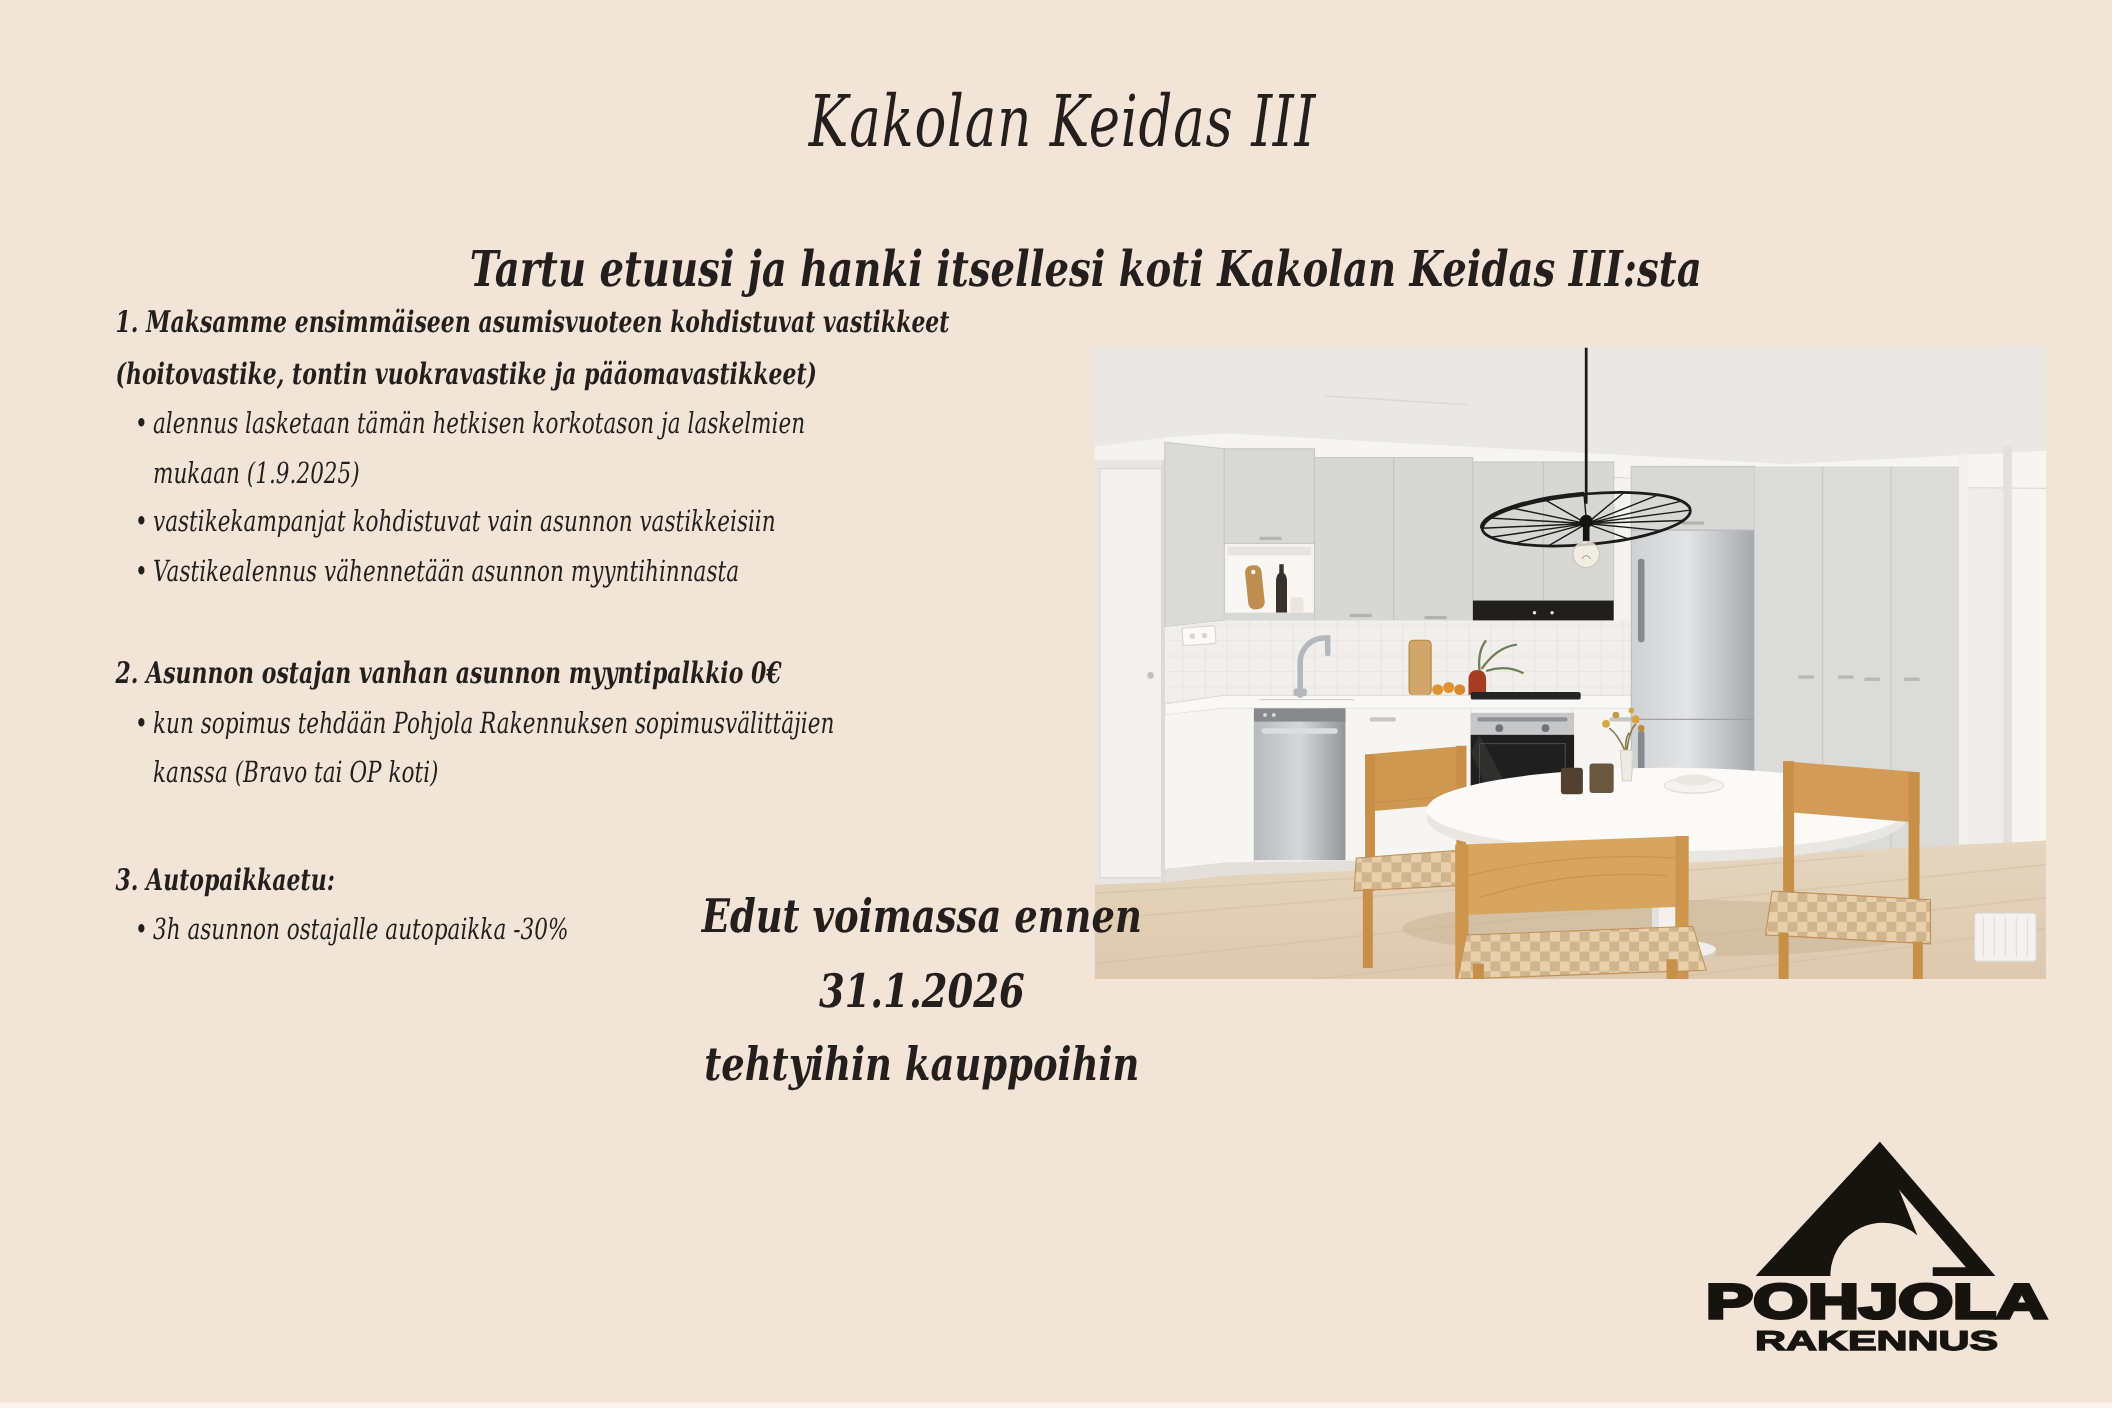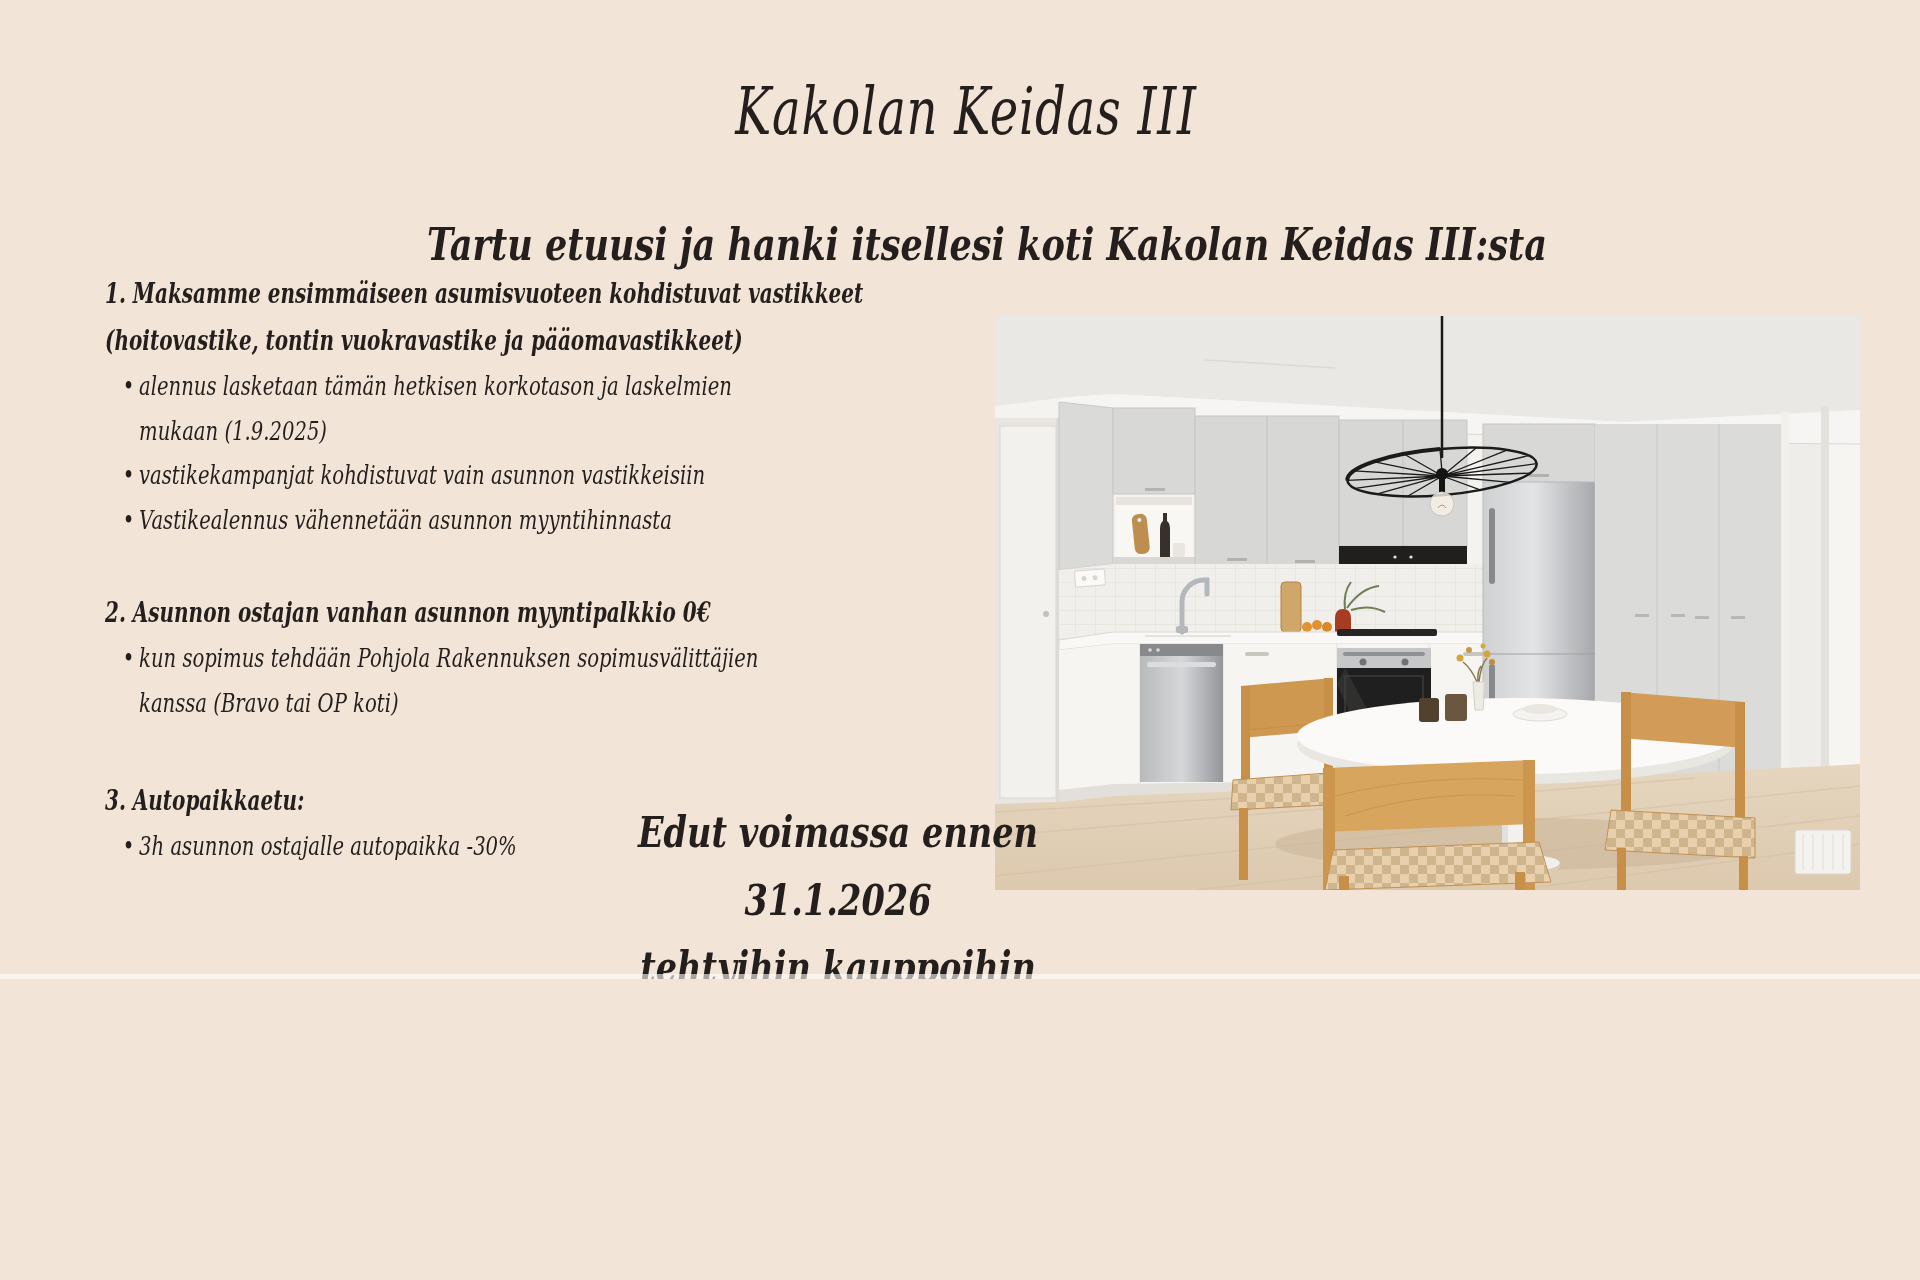--- a/index.html
+++ b/index.html
@@ -1,17 +1,17 @@
 <!DOCTYPE html>
 <html style="--bg: #f2e5d8; --ink: #241f1c;"><head>
 <meta charset="utf-8">
 <style>
   html,body{margin:0;padding:0;}
   body{width:1920px;height:1280px;background:var(--bg,#f2e5d8);font-family:"DejaVu Serif",serif;}
-  .poster{position:relative;width:1920px;height:979px;background:var(--bg,#f2e5d8);overflow:hidden;color:var(--ink,#241f1c);}
+  .poster{position:relative;width:1920px;height:1280px;background:var(--bg,#f2e5d8);overflow:hidden;color:var(--ink,#241f1c);}
 
   .title{position:absolute;top:30px;left:6px;width:1920px;text-align:center;
     font-size:65px;font-style:italic;font-weight:500;letter-spacing:1px;
     transform:scaleX(.74);transform-origin:50% 0;white-space:nowrap;}
   .subtitle{position:absolute;top:181px;left:54px;width:1866px;text-align:center;
     font-size:45px;font-style:italic;font-weight:700;
     transform:scaleX(.78);transform-origin:50% 0;white-space:nowrap;}
 
   .benefits{position:absolute;left:105px;top:0;width:1160px;height:1280px;
     transform:scaleX(.74);transform-origin:0 0;}
@@ -314,15 +314,26 @@
       </g>
     </svg>
   </figure>
 
   <div class="validity" id="validity">
       <div class="vline">Edut voimassa ennen</div>
       <div class="vline">31.1.2026</div>
       <div class="vline">tehtyihin kauppoihin</div>
     </div>
 
+  <div class="logo">
+    <svg viewBox="0 0 316 200" aria-hidden="true">
+      <g fill="#17130f">
+        <path d="M161,2 L48,124 L116,124 A48,48 0 0 1 195,87 Z"></path>
+        <path d="M161,2 L266,124 L246,124 L152,15 Z"></path>
+        <path d="M209,116 L247,116 L258,124 L209,124 Z"></path>
+      </g>
+      <text x="158" y="162" text-anchor="middle" font-size="44" textLength="310" lengthAdjust="spacingAndGlyphs" stroke="#17130f" stroke-width="3" paint-order="stroke">POHJOLA</text>
+      <text x="158" y="191" text-anchor="middle" font-size="25" textLength="221" lengthAdjust="spacingAndGlyphs" stroke="#17130f" stroke-width="1.2" paint-order="stroke">RAKENNUS</text>
+    </svg>
+  </div>
 
   <div class="bottom-strip"></div>
 </div>
 
 </body></html>

